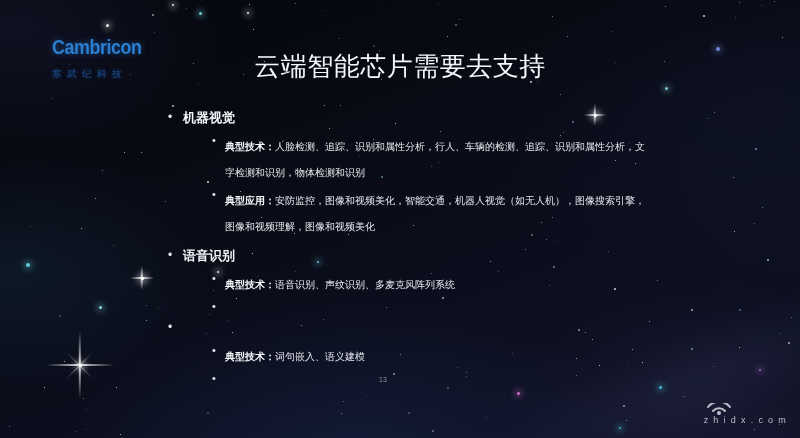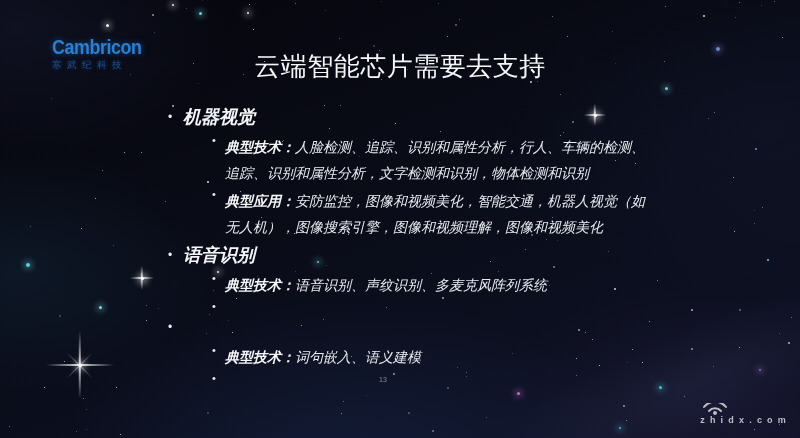--- a/index.html
+++ b/index.html
@@ -27,46 +27,46 @@
   .flare .arm-d2{position:absolute;height:1px;background:linear-gradient(90deg,transparent,rgba(255,255,255,.5),transparent);transform:rotate(-45deg);}
   .flare .core{position:absolute;width:3px;height:3px;left:-1.5px;top:-1.5px;border-radius:50%;
     background:#fff;box-shadow:0 0 7px 2.5px rgba(255,255,255,.75);}
 
   
   .logo{position:absolute;left:52px;top:35px;}
   .logo .wordmark{
     font-size:21px;font-weight:bold;color:#2b7fd0;letter-spacing:-.5px;
     transform:scaleX(.85);transform-origin:left center;white-space:nowrap;
     text-shadow:0 0 7px rgba(45,125,220,.55);}
-  .logo .cnname{margin-top:0;font-size:9.5px;color:#1d5598;letter-spacing:5.5px;white-space:nowrap;
+  .logo .cnname{margin-top:9px;font-size:9.5px;color:#1d5598;letter-spacing:5.5px;white-space:nowrap;
     text-shadow:0 0 4px rgba(30,80,160,.5);}
 
   
   .title{position:absolute;left:0;right:0;top:51px;text-align:center;color:#f4f6fa;}
   .title .line{font-size:26px;line-height:30px;font-weight:400;letter-spacing:.5px;}
 
   
   .content{position:absolute;left:160px;top:105px;width:516px;color:#e9ebf1;}
   .section{margin-bottom:3px;}
   .sec-head{display:flex;line-height:25px;margin-bottom:4px;padding-left:8px;}
-  .sec-title{font-size:18px;font-weight:bold;color:#f3f5f9;font-style:italic;}
+  .sec-title{font-size:13px;font-weight:bold;color:#f3f5f9;}
   .bullet{color:#e9ebf1;}
   .b1{width:15px;font-size:12px;}
   .b2{width:13px;font-size:11px;}
   .sub-item{display:flex;padding-left:52px;margin-bottom:2px;}
-  .sub-text{width:424px;font-size:14px;line-height:26px;font-style:italic;}
+  .sub-text{width:424px;font-size:10px;line-height:26px;}
   .sub-text b{color:#f7f8fb;}
 
   .page-number{position:absolute;left:379px;top:376px;font-size:7px;color:#9aa0ac;opacity:.85;}
 
   
   .wm{position:absolute;right:9px;bottom:13px;text-align:center;opacity:.92;}
   .wm .antenna{position:absolute;left:5px;top:-9px;}
   .wm-chars{font-size:31px;line-height:32px;font-weight:bold;color:#c9ccd4;letter-spacing:1px;white-space:nowrap;}
-  .wm-site{margin-top:3px;font-size:9px;font-weight:bold;color:#c9ccd4;letter-spacing:5.2px;text-indent:3px;white-space:nowrap;}
+  .wm-site{margin-top:3px;font-size:9px;font-weight:normal;color:#c9ccd4;letter-spacing:5.2px;text-indent:3px;white-space:nowrap;}
 </style>
 </head>
 <body>
 
 <div class="stage">
   <div class="band"></div>
   <div id="starfield">
       <div class="star" style="left: 9.3px; top: 425.9px; width: 1px; height: 1px; background: rgba(255, 255, 255, 0.57);"></div>
       <div class="star" style="left: 323.6px; top: 104.6px; width: 1px; height: 1px; background: rgba(255, 255, 255, 0.71);"></div>
       <div class="star" style="left: 205.7px; top: 333.1px; width: 1px; height: 1px; background: rgba(255, 255, 255, 0.34);"></div>

